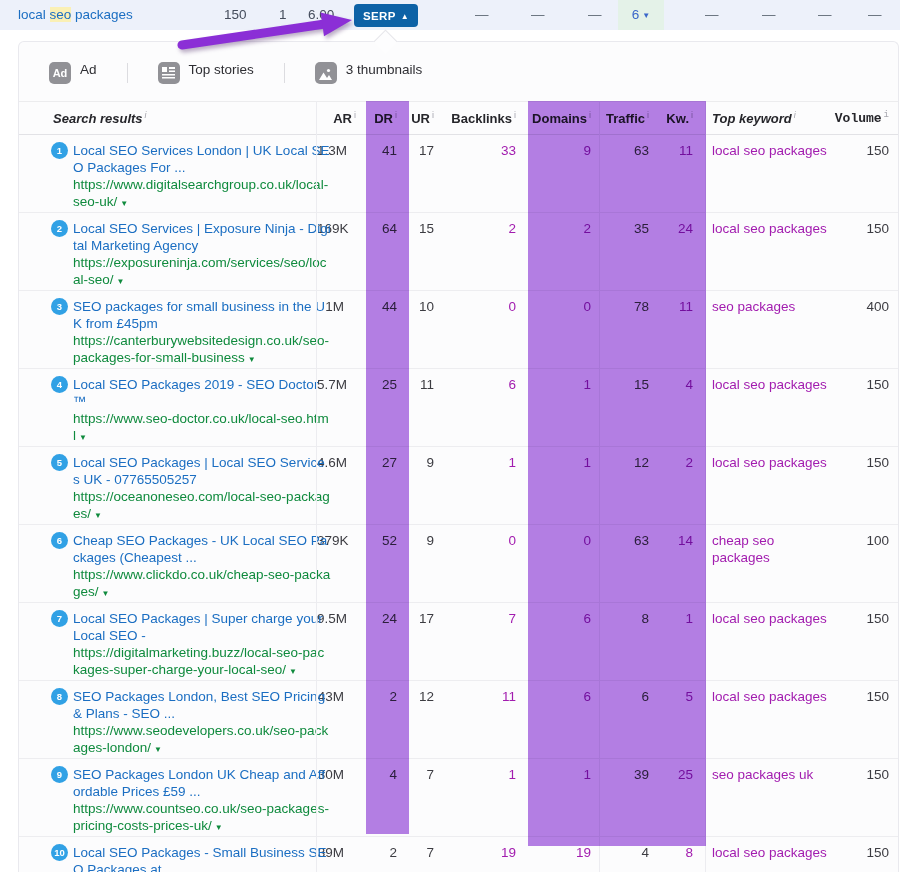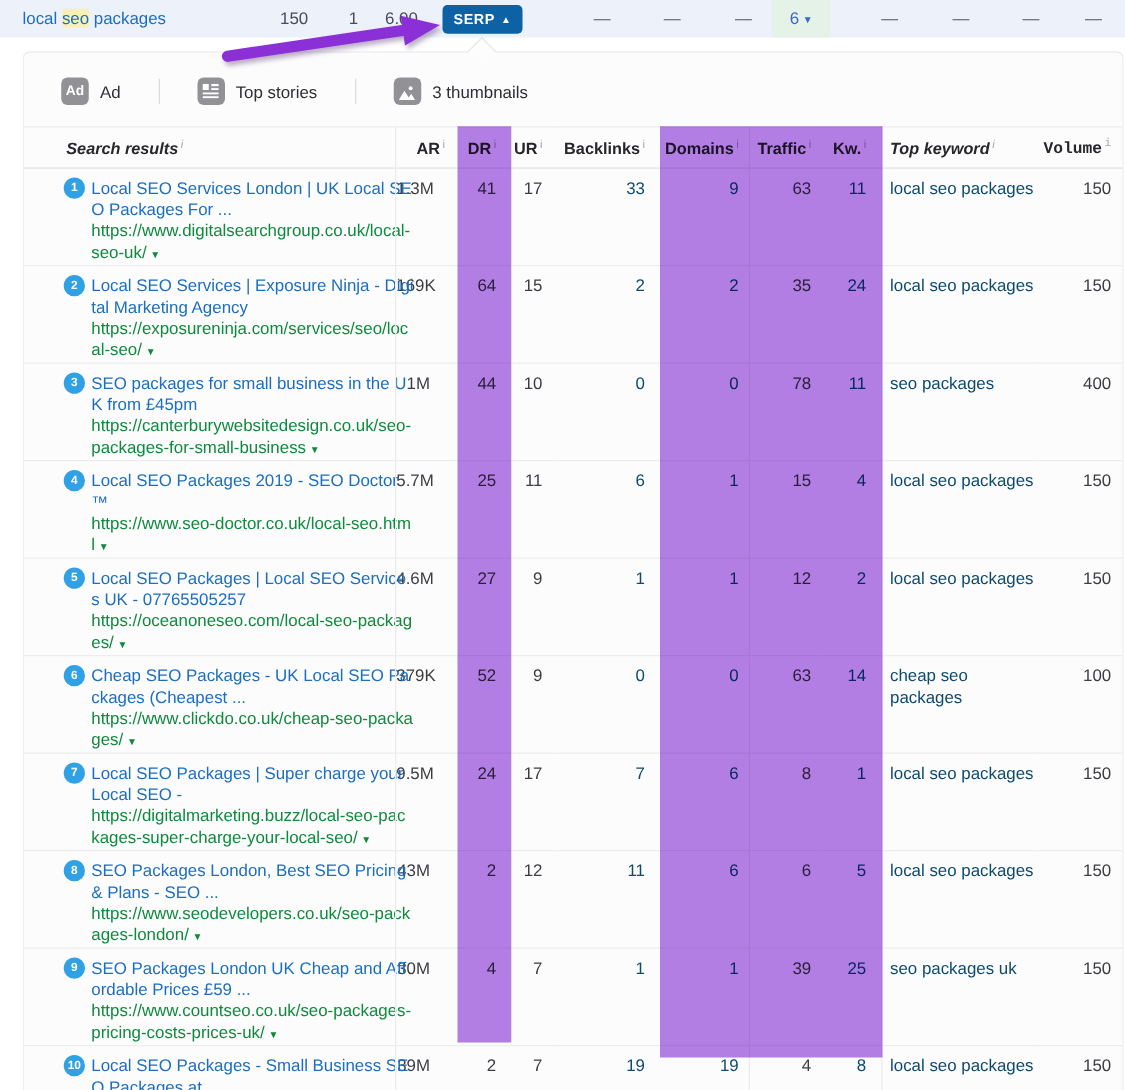--- a/index.html
+++ b/index.html
@@ -28,21 +28,21 @@
   
   .notch { position:absolute; left:377px; top:33px; width:17px; height:17px; background:#fdfdfe;
            border-top:1px solid #e6e6ea; border-left:1px solid #e6e6ea; transform:rotate(45deg); z-index:6; }
 
   
   .panel { position:absolute; left:18px; top:41px; width:881px; height:831px; background:#fcfcfd;
            border:1px solid #e9e9ee; border-bottom:none; border-radius:6px 6px 0 0; z-index:5; }
 
   
   .features { position:absolute; left:30px; top:20px; height:22px; display:flex; align-items:center; }
-  .chip { display:flex; align-items:center; }
+  .chip { display:flex; }
   .chip .cicon { width:22px; height:22px; background:#919196; border-radius:5px; margin-right:9px;
                  display:flex; align-items:center; justify-content:center; color:#fff;
                  font-size:11px; font-weight:bold; }
   .chip .clabel { font-size:13.5px; color:#2e2e33; }
   .vdiv { width:1px; height:20px; background:#dcdce0; margin:0 30px; }
 
   
   table { position:absolute; left:0; top:59px; width:879px; border-collapse:collapse; table-layout:fixed; }
   col.c-search{width:298px;} col.c-ar{width:49px;} col.c-dr{width:43px;} col.c-ur{width:37px;}
   col.c-bl{width:82px;} col.c-dom{width:71px;} col.c-tr{width:60px;} col.c-kw{width:47px;}
@@ -64,21 +64,21 @@
   td.t-bl{padding-right:12px;} td.t-dom{padding-right:8px;} td.t-tr{padding-right:10px;}
   td.t-kw{padding-right:13px;} td.t-vol{padding-right:9px;}
   td.t-search { position:relative; padding-left:54px; }
   .rank { position:absolute; left:32px; top:7px; width:17px; height:17px; border-radius:50%;
           background:#31a1e5; color:#fff; font-size:9.5px; font-weight:bold; text-align:center;
           line-height:17px; }
   .hit { width:258px; word-break:break-all; }
   .title-link { color:#1b6ec2; text-decoration:none; cursor:pointer; display:block; }
   .url-link { color:#0f8a3d; text-decoration:none; cursor:pointer; }
   .url-caret { font-size:8px; color:#0f8a3d; margin-left:3px; cursor:pointer; }
-  a.cell-link { color:#0c4a6e; text-decoration:none; cursor:pointer; }
+  a.cell-link { color:#a21caf; text-decoration:none; cursor:pointer; }
   td.t-tk { padding-left:6px; }
   td.t-tk a { display:inline-block; max-width:117px; }
 
   
   .vl { position:absolute; width:1px; background:#ececf0; top:59px; z-index:4; }
   .vl1 { left:297px; height:772px; } .vl2 { left:580px; height:772px; } .vl3 { left:686px; height:772px; }
 
   
   .hl { position:absolute; background:#b57fe5; mix-blend-mode:multiply; z-index:10; pointer-events:none; }
   .hl-dr  { left:347px; top:59px; width:43px;  height:733px; }

